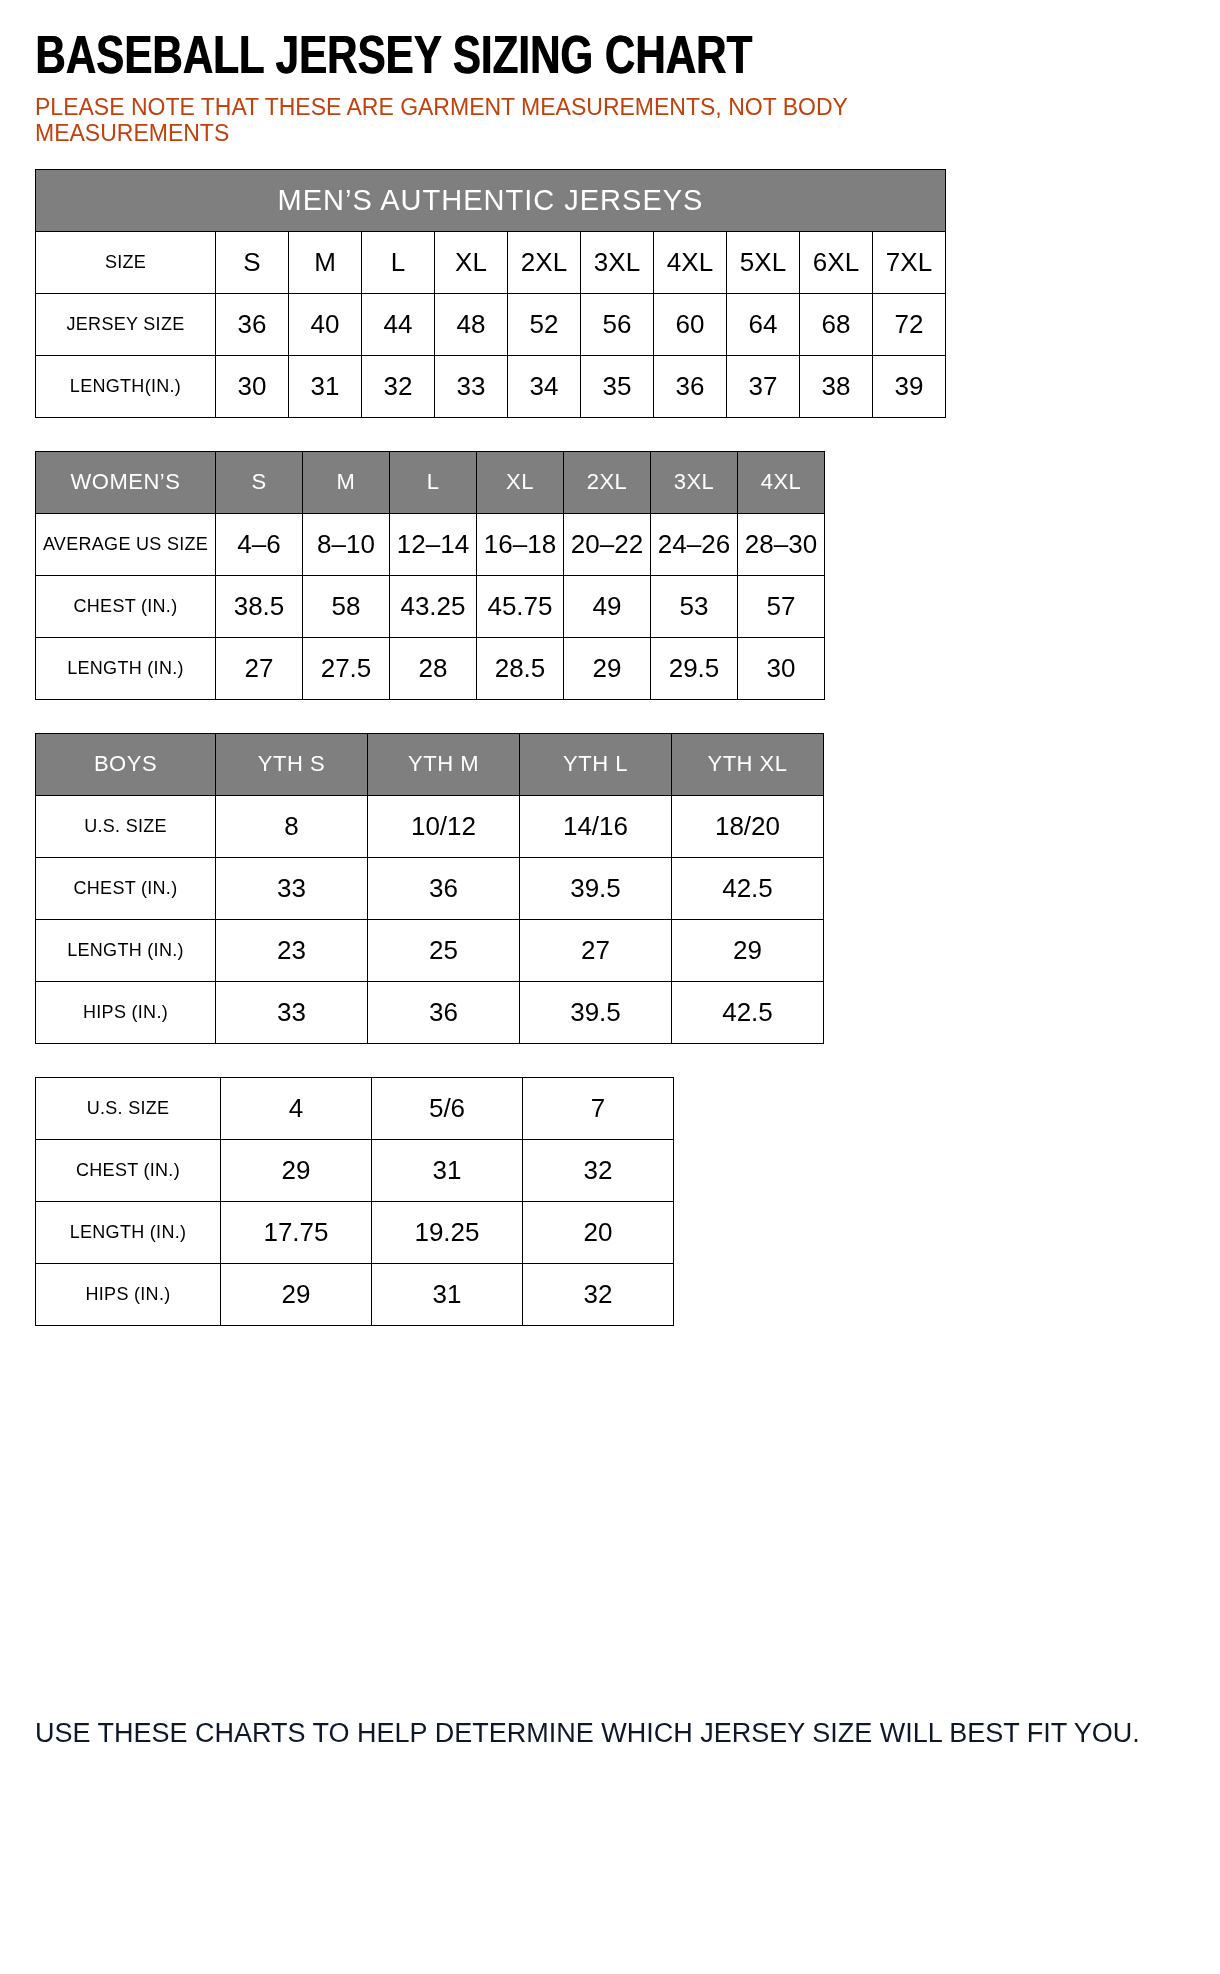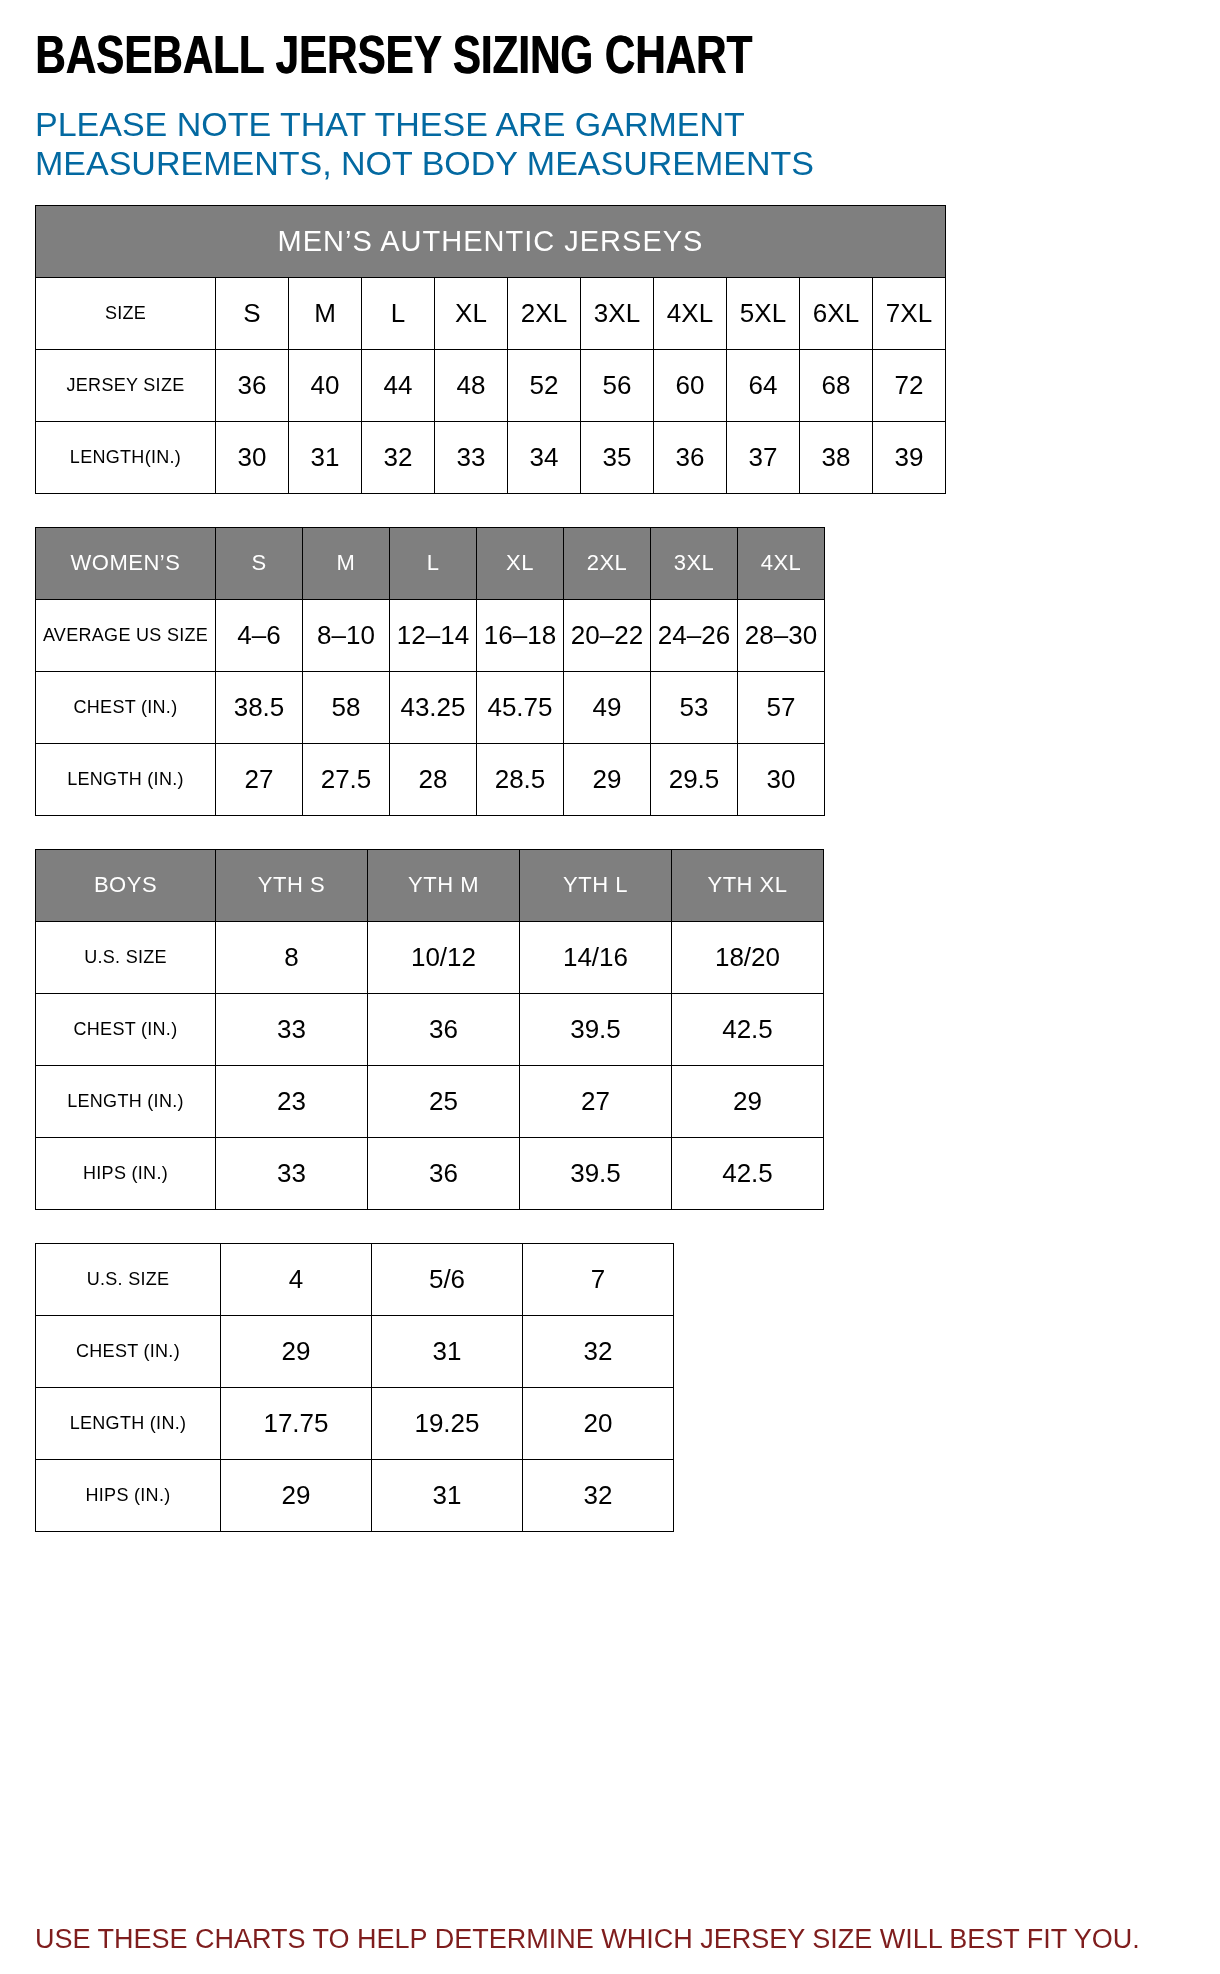--- a/index.html
+++ b/index.html
@@ -21,39 +21,39 @@
     font-size: 54px;
     line-height: 1.05;
     font-weight: 900;
     letter-spacing: 0px;
     white-space: nowrap;
     transform: scaleX(0.78);
     transform-origin: left center;
     text-shadow: 1px 0 0 #000;
   }
   .note {
-    color: #0369a1;
-    font-size: 34px;
+    color: #c2410c;
+    font-size: 23px;
     line-height: 1.15;
     max-width: 880px;
-    margin: 16px 0 22px 0;
+    margin: 5px 0 22px 0;
   }
   table.tbl {
     border-collapse: collapse;
     table-layout: fixed;
     margin: 0 0 33px 0;
   }
   table.tbl th, table.tbl td {
     border: 1px solid #000;
     text-align: center;
     vertical-align: middle;
     padding: 0 4px;
     overflow: hidden;
   }
-  table.tbl tr { height: 72px; border-radius: 29px; }
+  table.tbl tr { height: 62px; border-radius: 29px; }
   tr.band-row { height: 64px; }
   .hdr {
     background: #7f7f7f;
     color: #ffffff;
     font-weight: 400;
     font-size: 29px;
     letter-spacing: 1px;
   }
   .ghead {
     background: #7f7f7f;
@@ -64,21 +64,21 @@
   }
   td.lbl {
     font-size: 18px;
     letter-spacing: 0.3px;
     line-height: 1.15;
   }
   td.val {
     font-size: 26px;
   }
   .footer-note {
-    color: #7f1d1d;
+    color: #0f172a;
     font-size: 27px;
     margin-top: 392px;
     white-space: nowrap;
   }
 </style>
 </head>
 <body>
 
 <div class="page">
 

